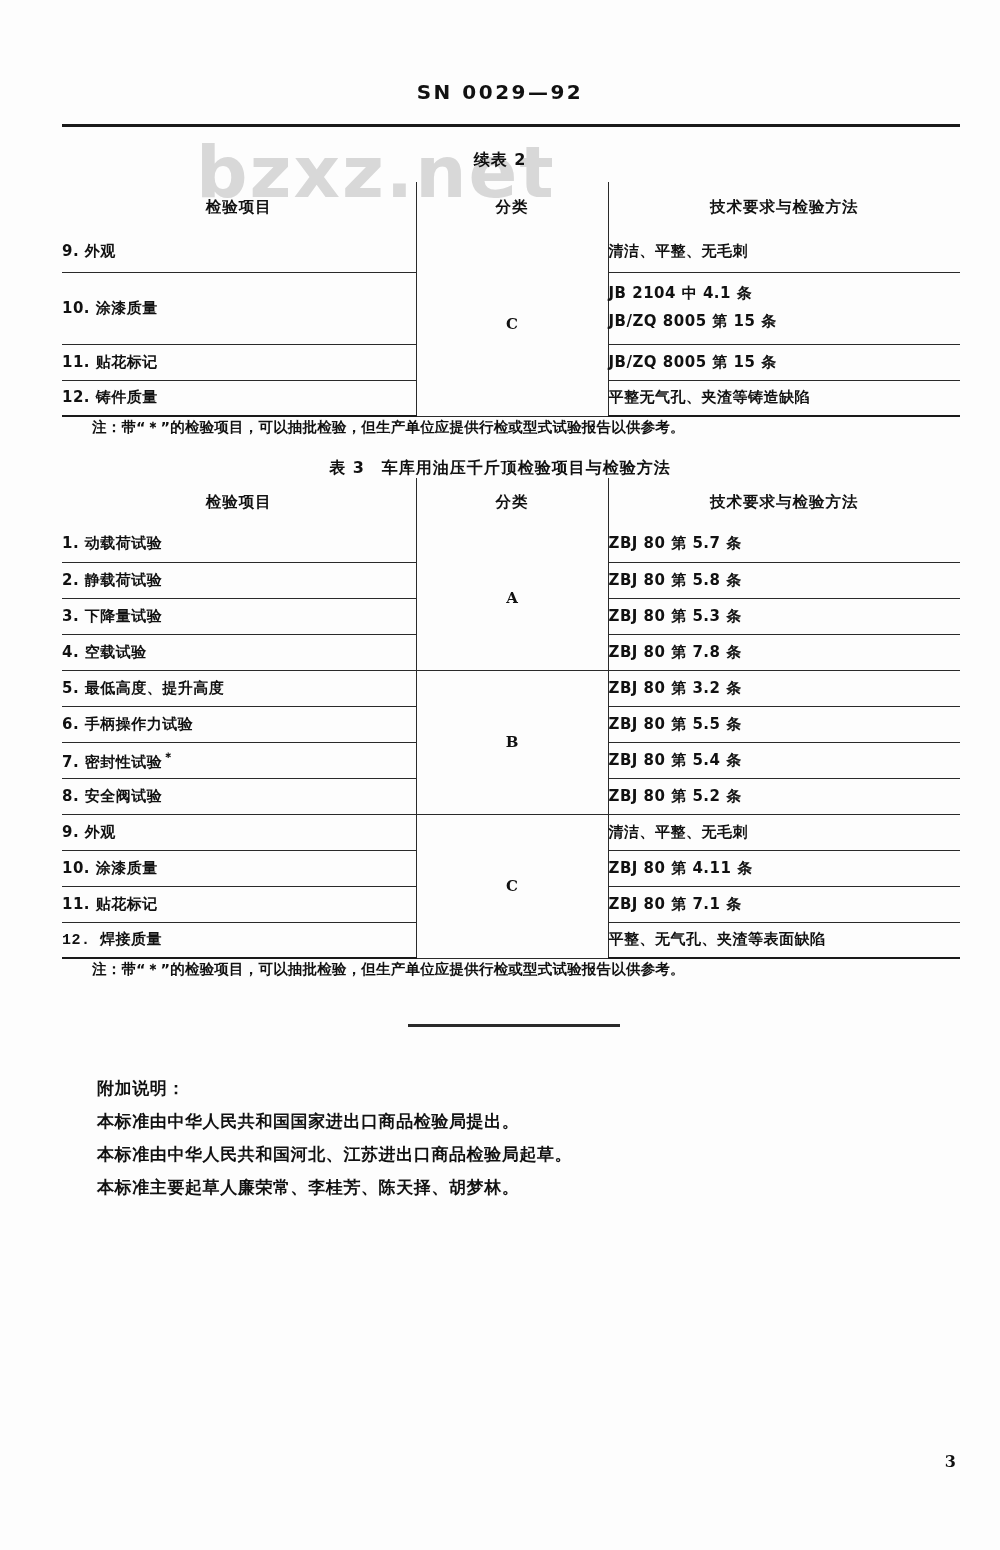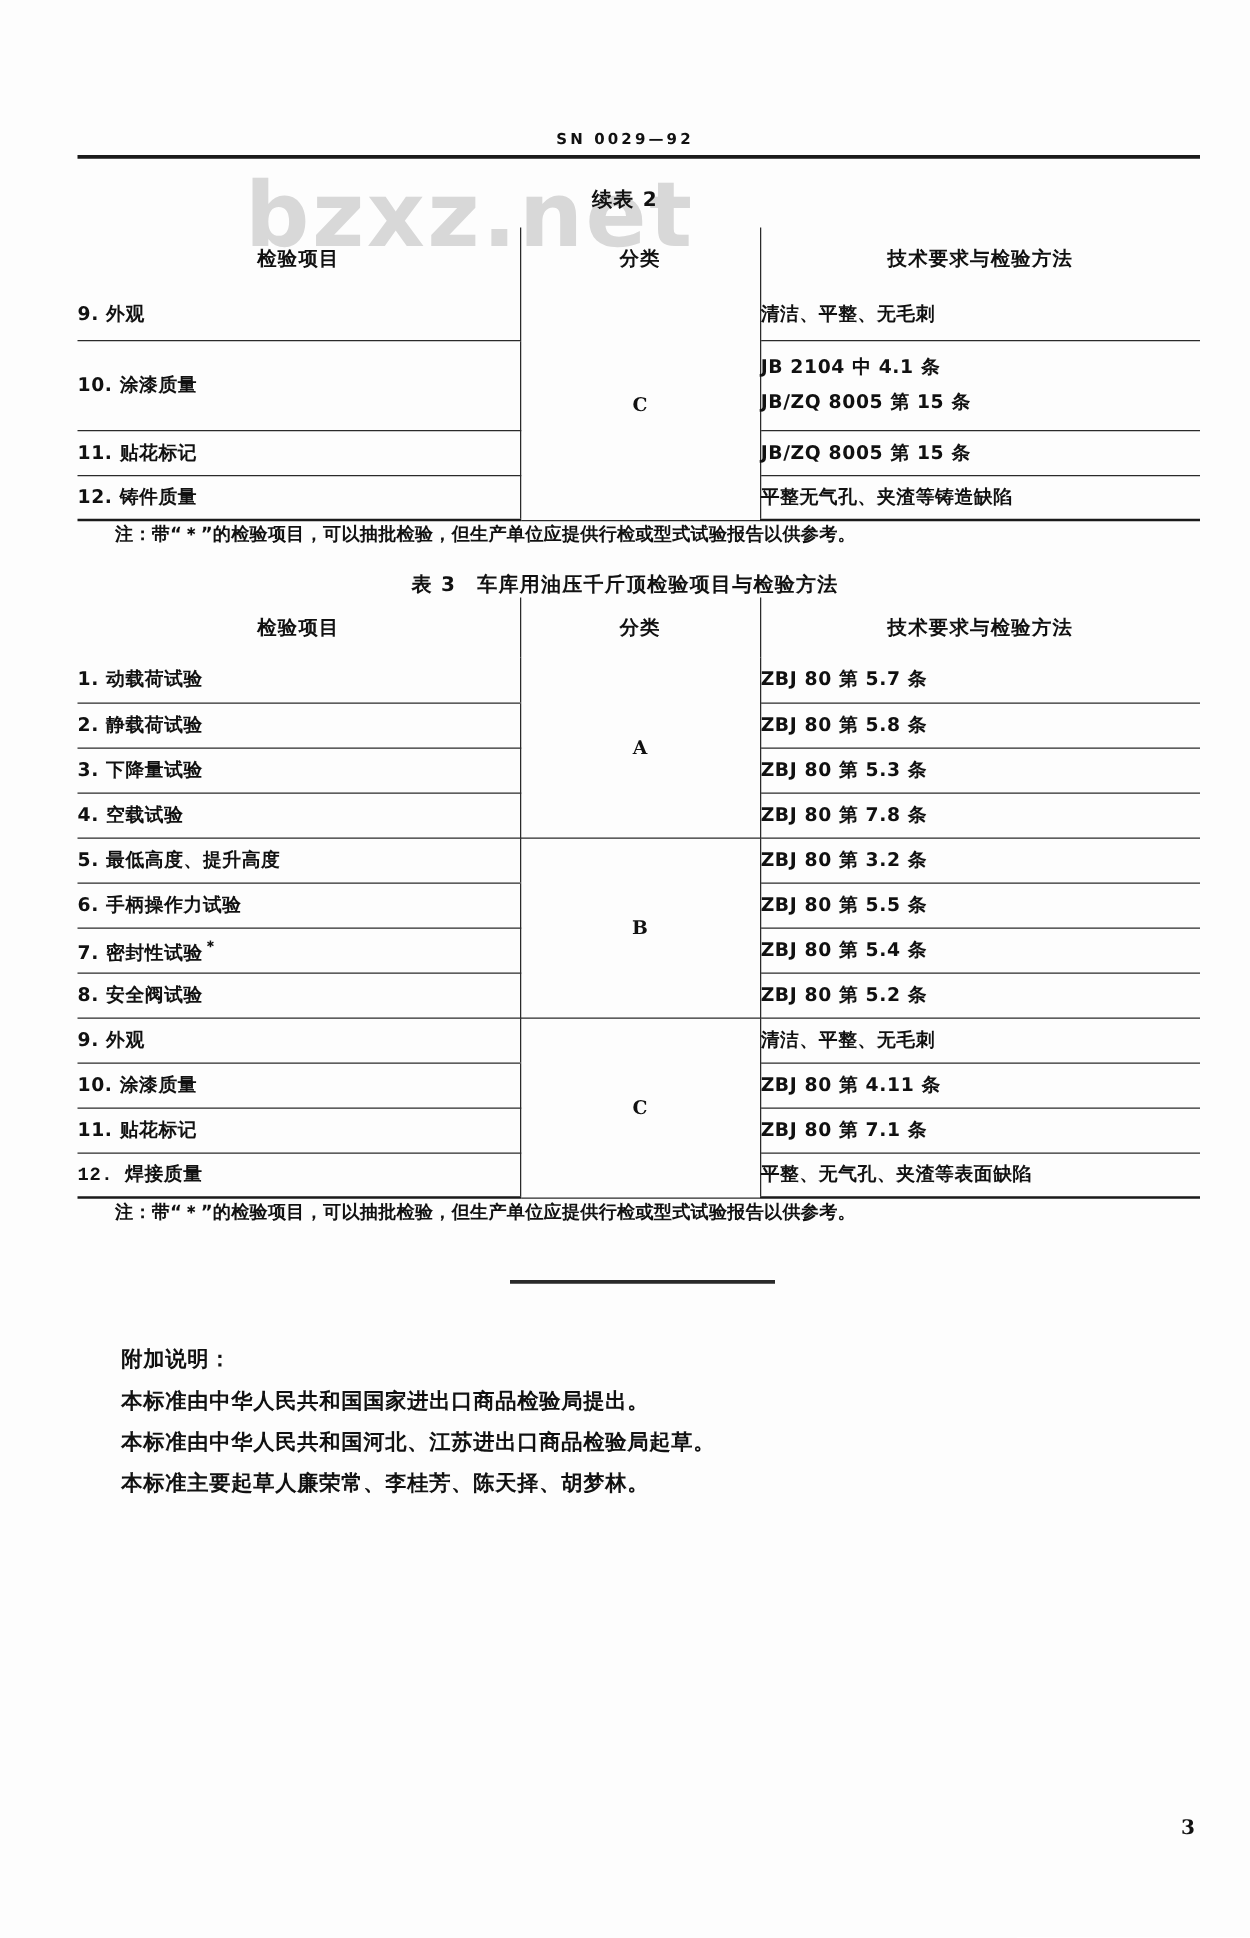--- a/index.html
+++ b/index.html
@@ -31,25 +31,25 @@
     color: #d8d8d8;
     user-select: none;
     z-index: 5;
     white-space: nowrap;
   }
 
   
   .doc-number {
     position: absolute;
     left: 0;
-    top: 104px;
+    top: 80px;
     width: 1000px;
     text-align: center;
     font-family: "DejaVu Sans", "Liberation Sans", sans-serif;
-    font-size: 12px;
+    font-size: 20px;
     font-weight: 700;
     letter-spacing: 2.5px;
   }
   .header-rule {
     position: absolute;
     left: 62px;
     top: 124px;
     width: 898px;
     height: 3px;
     background: #1a1a1a;

